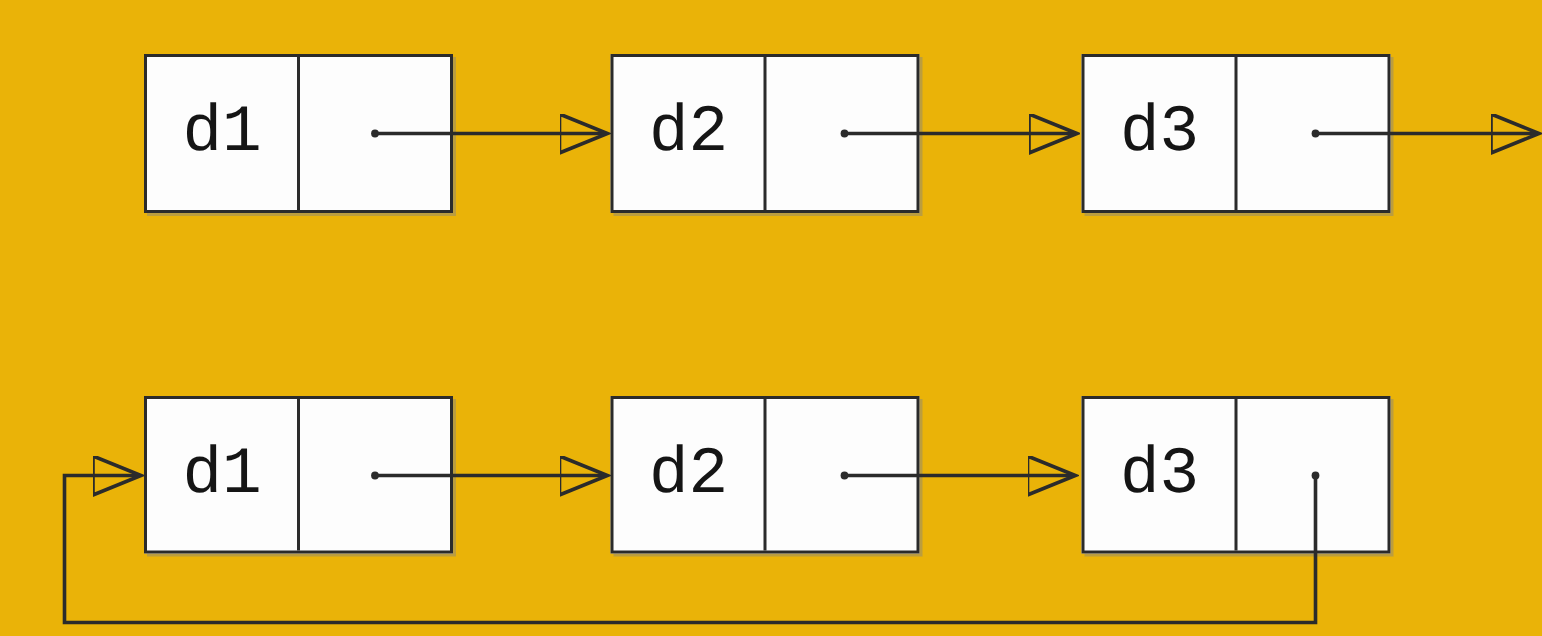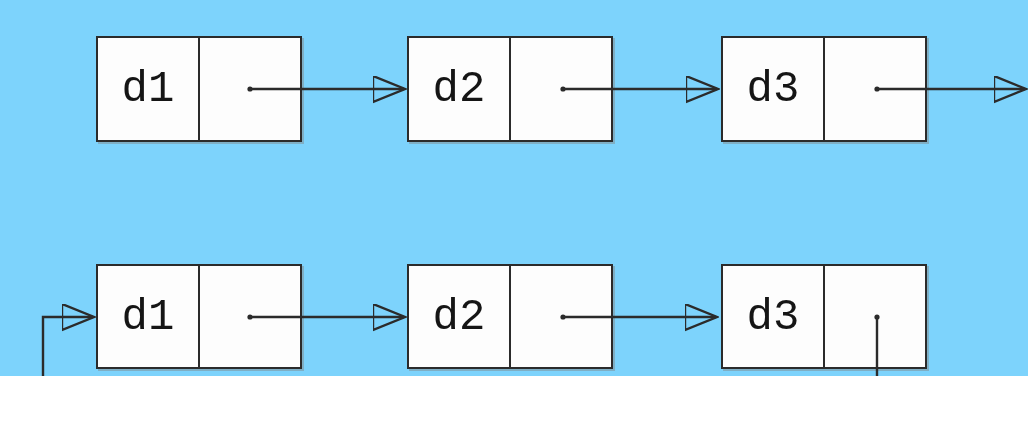--- a/index.html
+++ b/index.html
@@ -3,22 +3,22 @@
 <meta charset="utf-8">
 <style>
   html, body {
     margin: 0;
     padding: 0;
     background: #ffffff;
   }
   .canvas {
     position: relative;
     width: 1028px;
-    height: 376px;
-    background: #7dd3fc;
+    height: 424px;
+    background: #eab308;
     overflow: hidden;
     font-family: "Liberation Mono", "DejaVu Sans Mono", monospace;
   }
   .node {
     position: absolute;
     box-sizing: border-box;
     width: 206px;
     height: 106px;
     border: 2px solid #2b2b2b;
     background: #fdfdfd;

